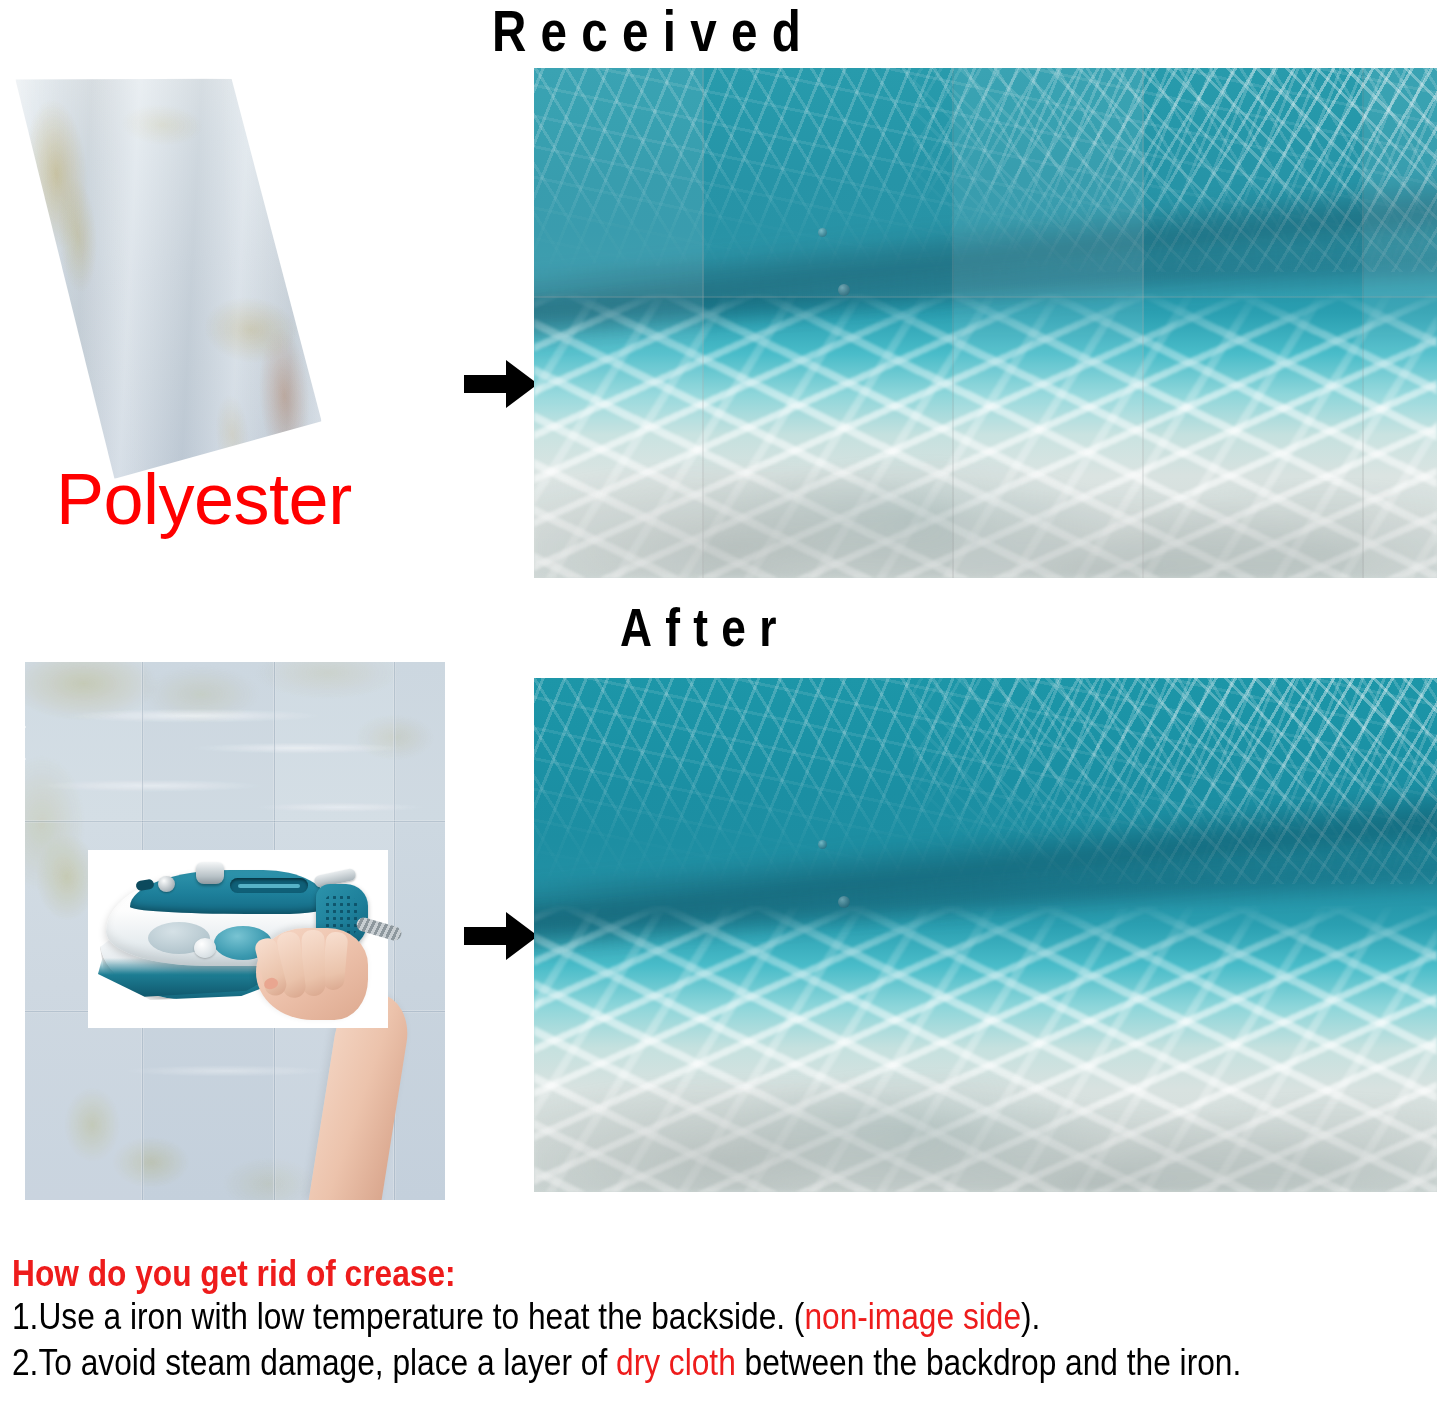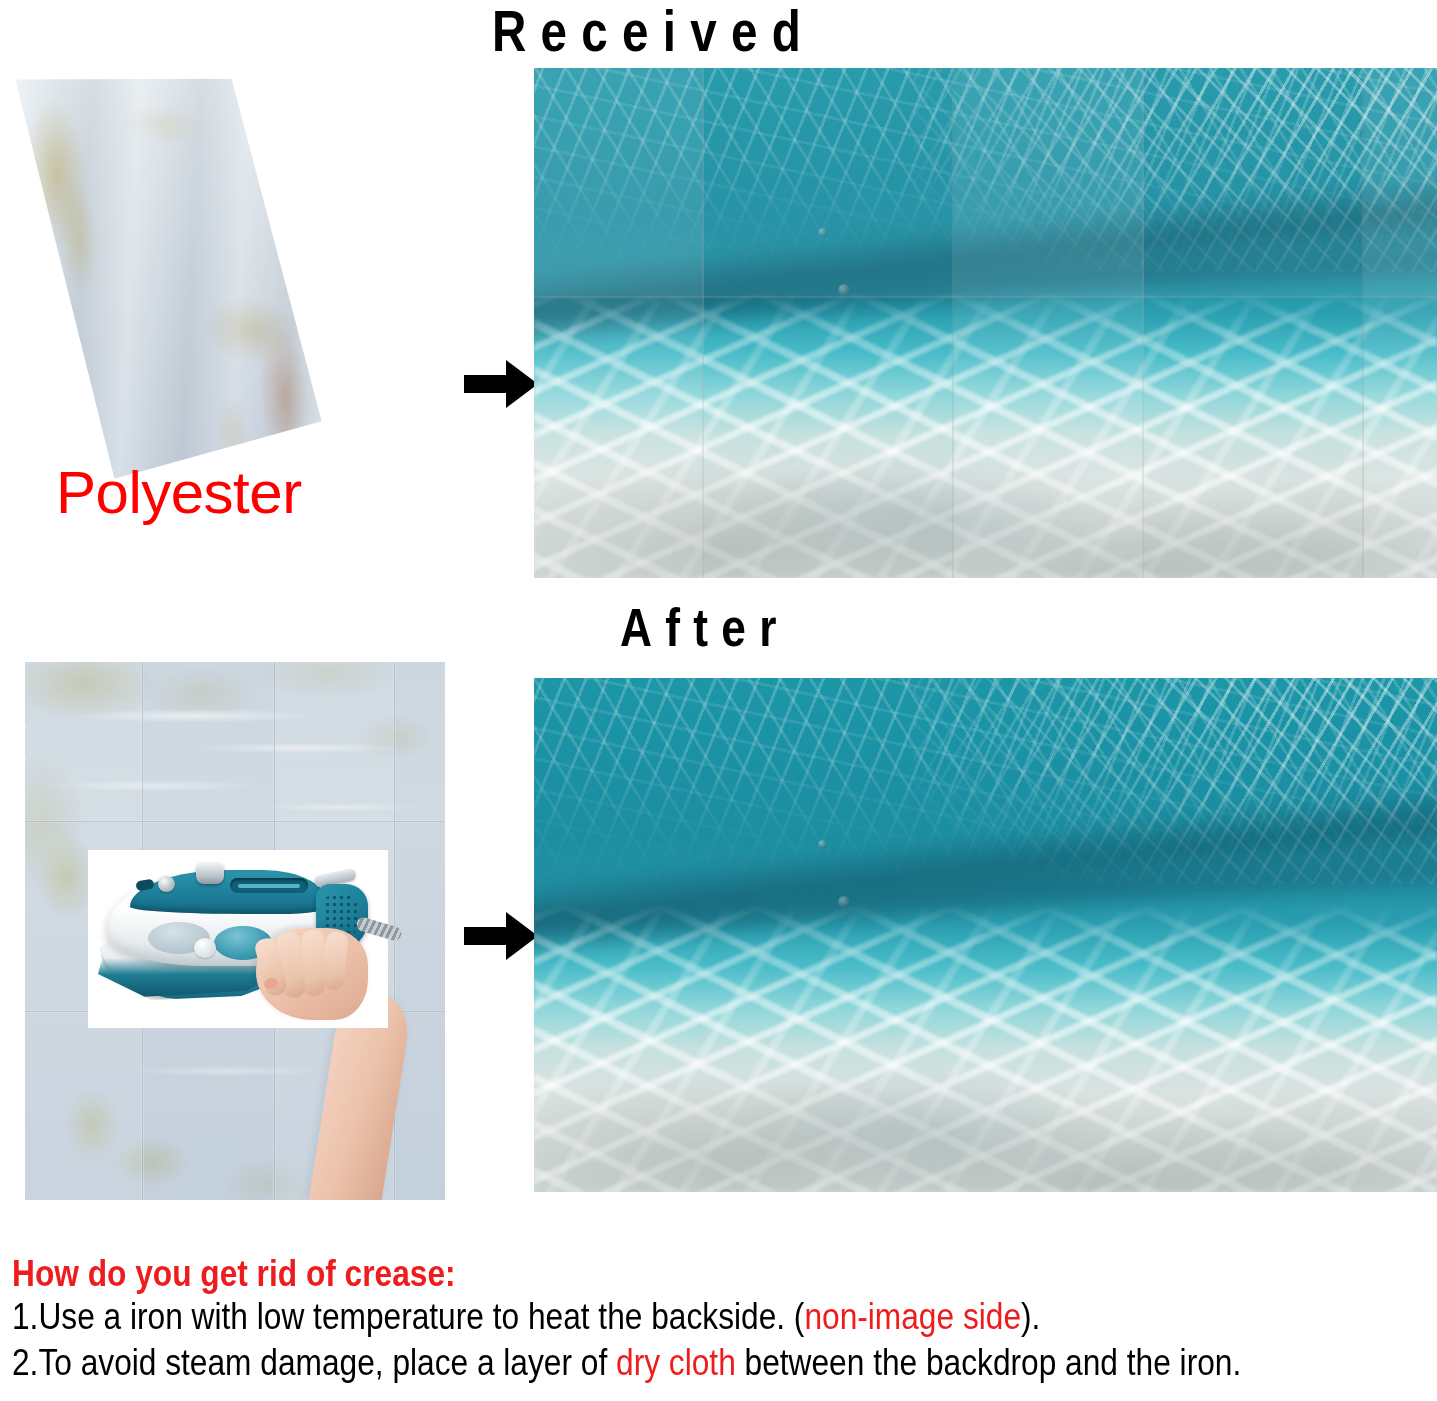--- a/index.html
+++ b/index.html
@@ -37,21 +37,21 @@
     top: 600px;
     font-size: 54px;
   }
 
   
   #polyester-label {
     position: absolute;
     left: 56px;
     top: 463px;
     font-family: "Liberation Sans", sans-serif;
-    font-size: 60px;
+    font-size: 72px;
     font-weight: 400;
     color: #ff0000;
     line-height: 1;
     letter-spacing: -0.5px;
     white-space: nowrap;
   }
 
   
   .arrow {
     position: absolute;

